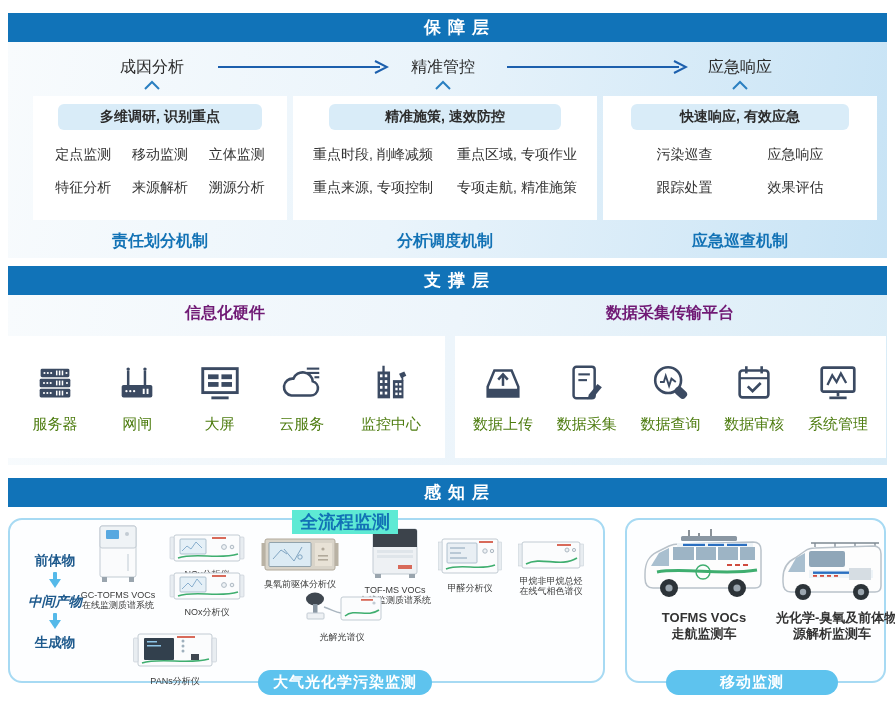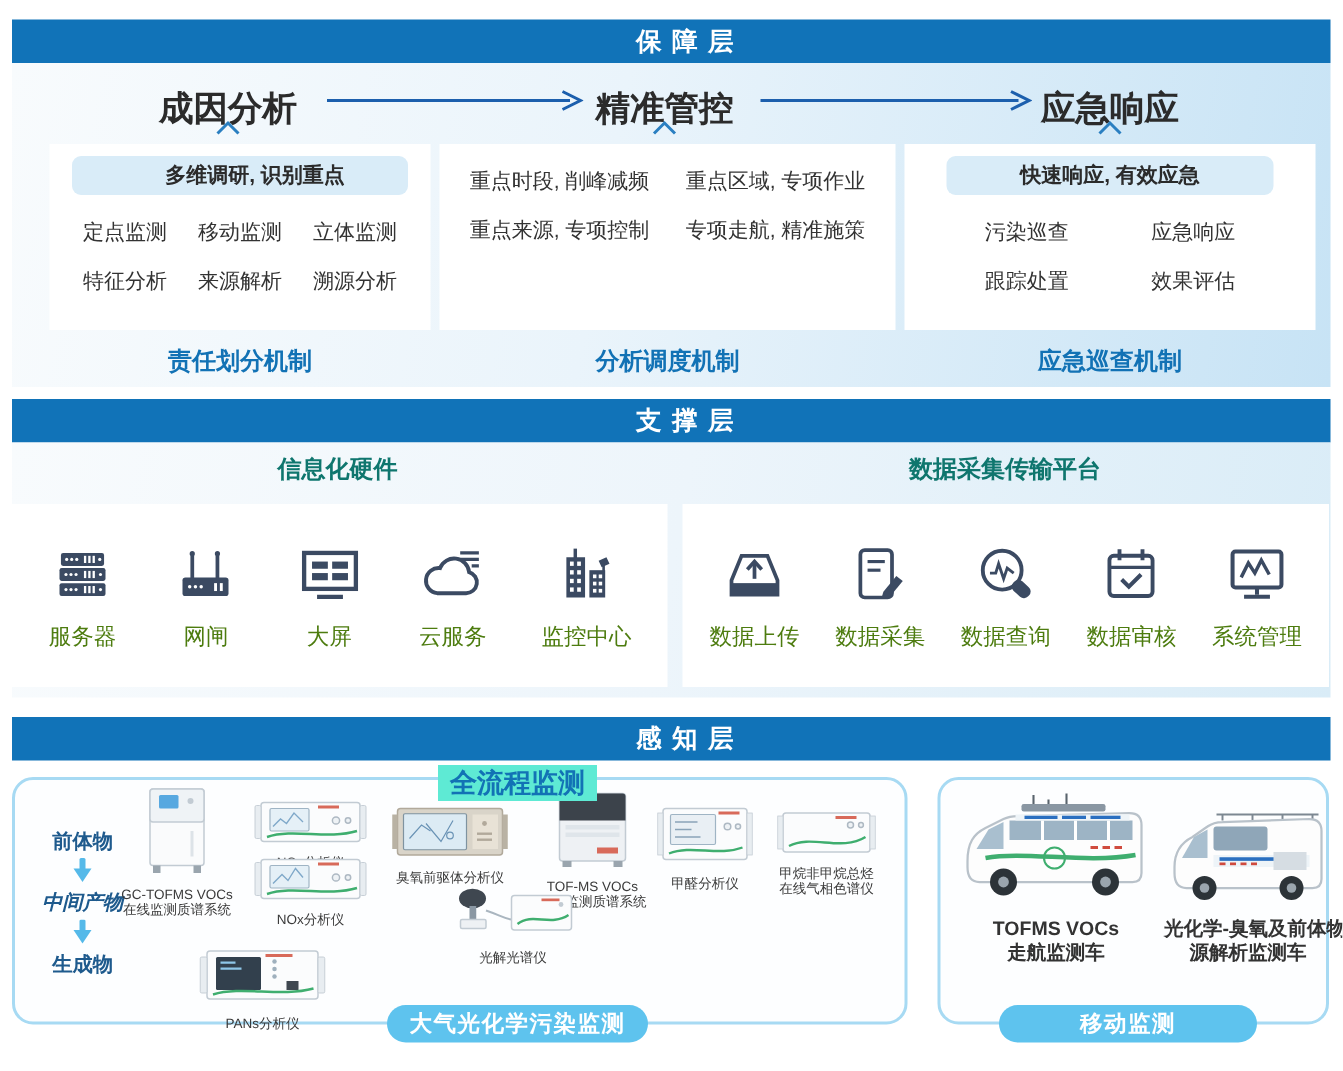--- a/index.html
+++ b/index.html
@@ -7,34 +7,34 @@
          font-family:"Liberation Sans","DejaVu Sans",sans-serif;color:#333;}
 
   
   .bar{position:absolute;left:8px;width:879px;height:29px;background:#1173b8;color:#fff;
        display:flex;align-items:center;justify-content:center;font-size:17px;font-weight:bold;
        letter-spacing:7px;padding-left:25px;box-sizing:border-box;}
 
   
   .g-bg{position:absolute;left:8px;top:42px;width:879px;height:216px;
         background:linear-gradient(100deg,#f8fbfd 0%,#eaf4fb 45%,#c7e3f5 100%);}
-  .flow-title{position:absolute;top:57px;transform:translateX(-50%);font-size:23px;font-weight:bold;color:#2b2b2b;white-space:nowrap;}
+  .flow-title{position:absolute;top:57px;transform:translateX(-50%);font-size:16px;font-weight:normal;color:#2b2b2b;white-space:nowrap;}
   .caret{position:absolute;top:80px;transform:translateX(-50%);}
   .flow-arrow{position:absolute;top:60px;}
   .card{position:absolute;top:96px;height:124px;background:#ffffff;box-sizing:border-box;}
   .pill{height:26px;border-radius:6px;background:#d9ecf8;color:#2b2b2b;font-size:14px;font-weight:bold;
         display:flex;align-items:center;justify-content:center;margin:8px auto 0 auto;white-space:nowrap;}
   .grid{display:grid;margin-top:16px;row-gap:15px;font-size:14px;color:#333;}
   .grid .it{text-align:center;white-space:nowrap;}
   .mech{position:absolute;top:231px;transform:translateX(-50%);font-size:16px;font-weight:bold;color:#1272b5;white-space:nowrap;}
 
   
   .s-bg{position:absolute;left:8px;top:295px;width:879px;height:170px;
         background:linear-gradient(100deg,#f8fbfd 0%,#edf5fb 50%,#d9ecf7 100%);}
-  .gtitle{position:absolute;top:303px;transform:translateX(-50%);font-size:16px;font-weight:bold;color:#0f766e;white-space:nowrap;}
+  .gtitle{position:absolute;top:303px;transform:translateX(-50%);font-size:16px;font-weight:bold;color:#701a75;white-space:nowrap;}
   .icard{position:absolute;top:336px;height:122px;background:#fff;display:flex;align-items:center;
          justify-content:space-between;box-sizing:border-box;}
   .iitem{display:flex;flex-direction:column;align-items:center;gap:9px;}
   .ilabel{font-size:15px;color:#4d7c0f;white-space:nowrap;}
 
   
   .panel{position:absolute;top:518px;height:165px;background:#fdfeff;border:2px solid #a7daf3;border-radius:14px;box-sizing:border-box;}
   .tag{position:absolute;top:510px;transform:translateX(-50%);background:#5eead4;padding:0 8px;
        font-size:18px;font-weight:bold;color:#1272b5;z-index:3;white-space:nowrap;}
   .chain{position:absolute;transform:translateX(-50%);font-size:13.5px;font-weight:bold;color:#1e5a8d;white-space:nowrap;z-index:2;}
@@ -71,32 +71,33 @@
       <path d="M2 9 L9 2 L16 9" fill="none" stroke="#2a7fc1" stroke-width="2"></path>
     </svg>
   <svg class="caret" style="left:443px;" width="18" height="10">
       <path d="M2 9 L9 2 L16 9" fill="none" stroke="#2a7fc1" stroke-width="2"></path>
     </svg>
   <svg class="caret" style="left:740px;" width="18" height="10">
       <path d="M2 9 L9 2 L16 9" fill="none" stroke="#2a7fc1" stroke-width="2"></path>
     </svg>
 
   <div class="card" style="left:33px;width:254px;">
-    <div class="pill" style="width:204px;padding-left:20px;">多维调研, 识别重点</div>
+    <div class="pill" style="width:204px;">多维调研, 识别重点</div>
     <div class="grid" style="grid-template-columns:1fr 1fr 1fr;padding:0 12px;">
       <div class="it">定点监测</div>
       <div class="it">移动监测</div>
       <div class="it">立体监测</div>
       <div class="it">特征分析</div>
       <div class="it">来源解析</div>
       <div class="it">溯源分析</div>
     </div>
   </div>
 
   <div class="card" style="left:293px;width:304px;">
+    <div class="pill" style="width:232px;">精准施策, 速效防控</div>
     <div class="grid" style="grid-template-columns:1fr 1fr;padding:0 8px;">
       <div class="it">重点时段, 削峰减频</div>
       <div class="it">重点区域, 专项作业</div>
       <div class="it">重点来源, 专项控制</div>
       <div class="it">专项走航, 精准施策</div>
     </div>
   </div>
 
   <div class="card" style="left:603px;width:274px;">
     <div class="pill" style="width:218px;">快速响应, 有效应急</div>

